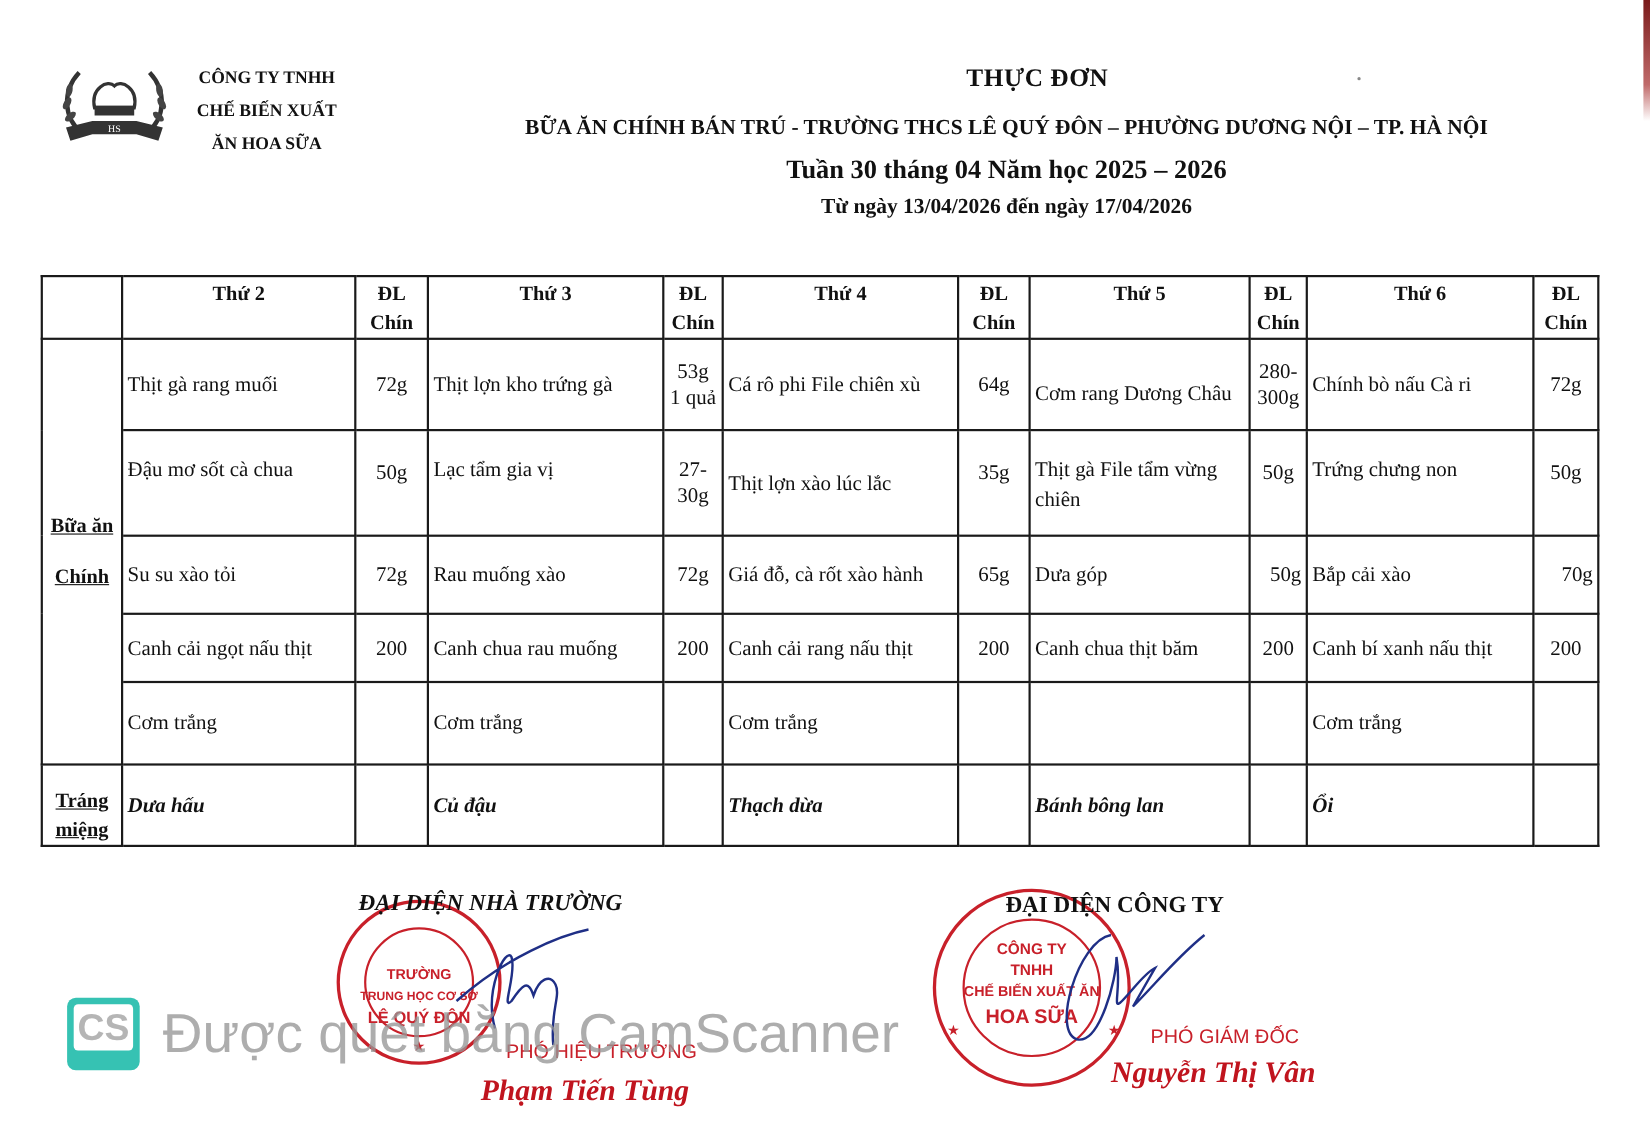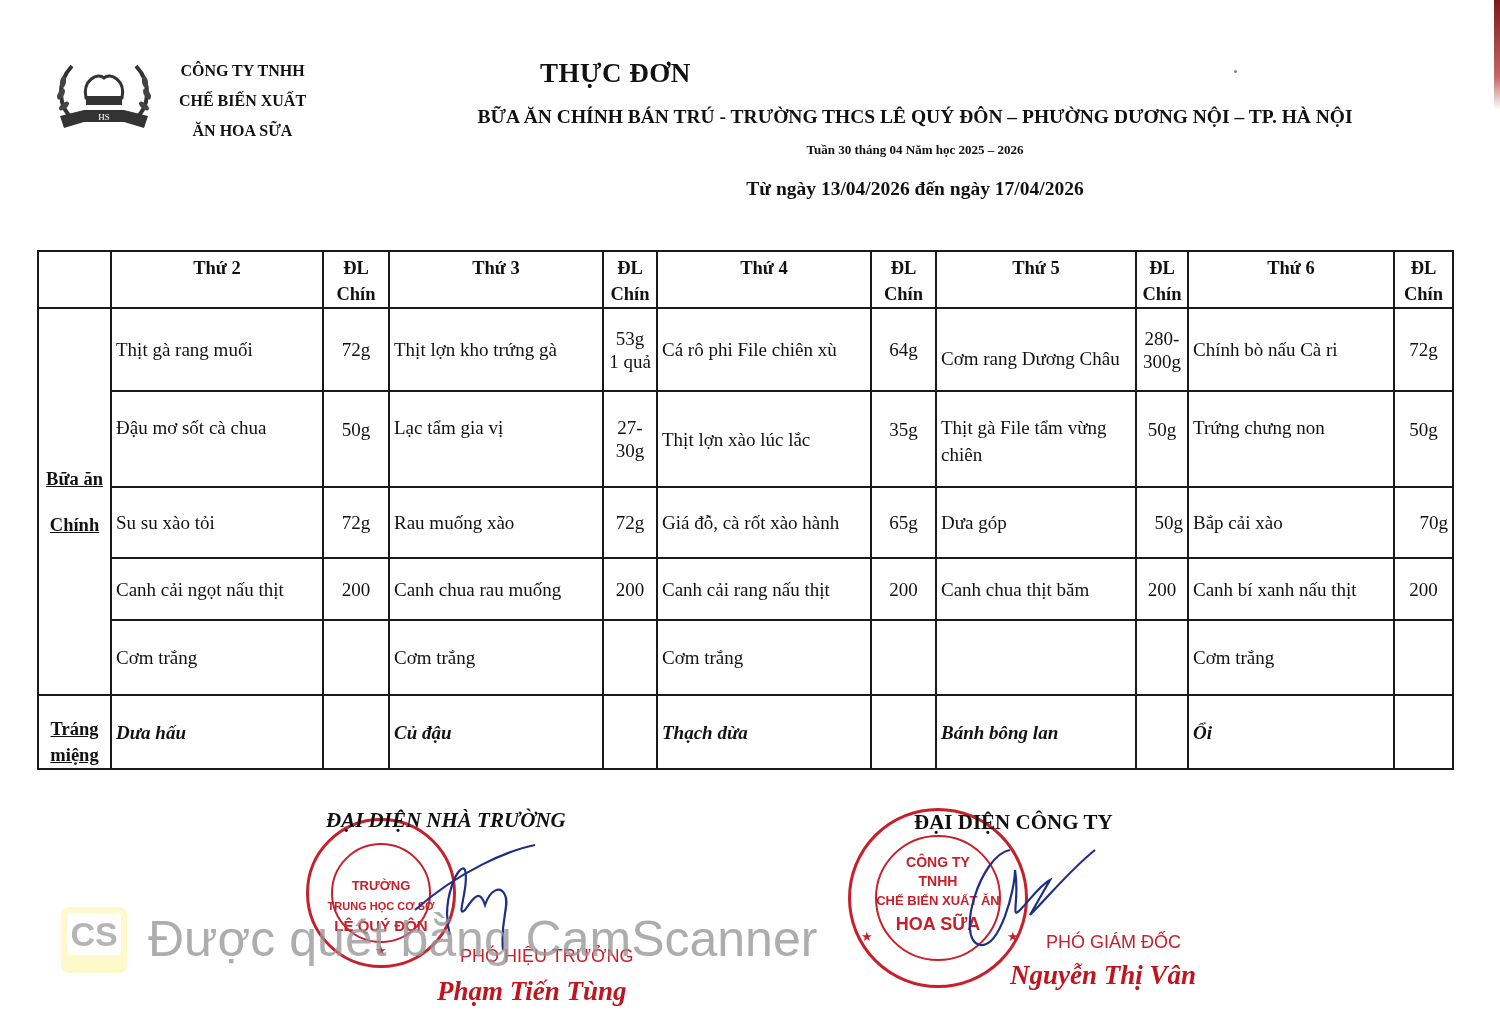--- a/index.html
+++ b/index.html
@@ -14,26 +14,26 @@
   
   .edge-strip { left: 1494px; top: 0; width: 6px; height: 110px;
     background: linear-gradient(#7a1a1a, #c06a6a 70%, rgba(255,255,255,0)); }
 
   
   .logo { left: 54px; top: 58px; width: 100px; height: 80px; }
   .company { left: 160px; top: 56px; width: 165px; text-align: center;
     font-weight: bold; font-size: 16px; line-height: 30px; }
 
   
-  .title { left: 540px; top: 58px; width: 750px; text-align: left;
-    font-size: 27px; font-weight: bold; letter-spacing: 0.5px; }
+  .title { left: 568px; top: 58px; width: 750px; text-align: center;
+    font-size: 23px; font-weight: bold; letter-spacing: 0.5px; }
   .subtitle { left: 380px; top: 106px; width: 1070px; text-align: center;
     font-size: 19.5px; font-weight: bold; }
   .week { left: 540px; top: 142px; width: 750px; text-align: center;
-    font-size: 13px; font-weight: bold; }
+    font-size: 24px; font-weight: bold; }
   .dates { left: 540px; top: 178px; width: 750px; text-align: center;
     font-size: 19.5px; font-weight: bold; }
   .dot { left: 1234px; top: 70px; width: 3px; height: 3px; background:#888; border-radius: 50%; }
 
   
   table.menu {
     position: absolute; left: 37px; top: 250px;
     border-collapse: collapse; table-layout: fixed;
     font-size: 19px;
   }
@@ -54,21 +54,21 @@
     color: #c8202a; font-family: "Liberation Sans", "DejaVu Sans", sans-serif;
   }
   .stamp .inner { position: absolute; border: 2px solid #c8202a; border-radius: 50%; box-sizing: border-box; }
   .stamp-txt { position: absolute; text-align: center; font-weight: bold; width: 100%; left: 0; }
   .role { color: #c8202a; font-family: "Liberation Sans", "DejaVu Sans", sans-serif; font-size: 18px; }
   .signame { color: #c0141e; font-family: "Liberation Serif", "DejaVu Serif", serif;
     font-style: italic; font-weight: bold; font-size: 27px; }
 
   
   .cs-logo { left: 61px; top: 907px; width: 66px; height: 66px; border-radius: 8px;
-    background: #fef9c3; opacity: 0.85; }
+    background: #14b8a6; opacity: 0.85; }
   .cs-logo span { position: absolute; left: 6px; top: 6px; width: 54px; height: 42px;
     background: #fff; border-radius: 4px; color: #a9a9a9; font-family: "Liberation Sans", sans-serif;
     font-weight: bold; font-size: 34px; text-align: center; line-height: 42px; }
   .cs-text { left: 148px; top: 910px; font-family: "Liberation Sans", "DejaVu Sans", sans-serif;
     font-size: 50px; color: rgba(150,150,150,0.78); white-space: nowrap; }
 </style>
 </head>
 <body>
 
 <div class="abs edge-strip"></div>

